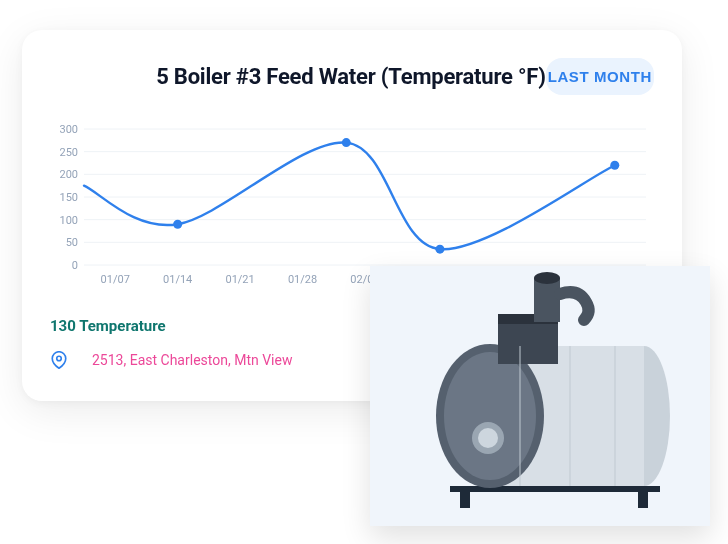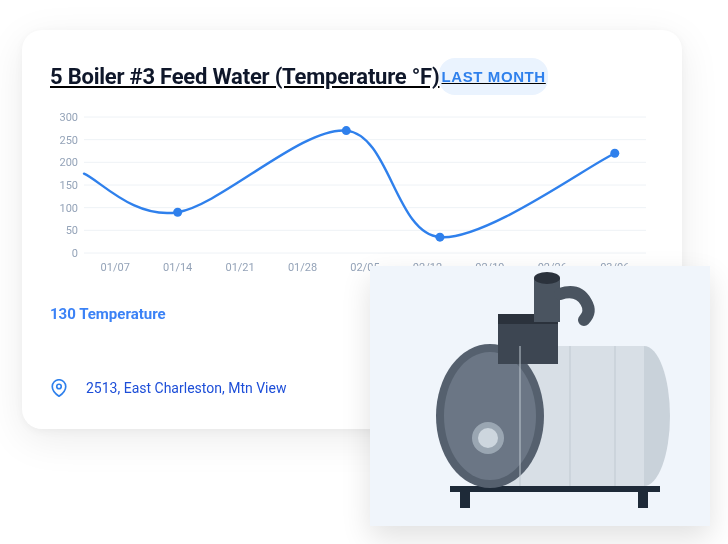--- a/index.html
+++ b/index.html
@@ -16,24 +16,23 @@
       left: 22px;
       top: 30px;
       width: 660px;
       background: #fff;
       border-radius: 20px;
       box-shadow: 0 10px 40px rgba(0,0,0,0.08), 0 2px 8px rgba(0,0,0,0.04);
       padding: 28px 28px 32px 28px;
     }
     .header-row {
       display: flex;
-      justify-content: flex-start;
+      justify-content: flex-end;
       align-items: center;
-      margin-bottom: 12px;
-      text-decoration: underline;
+      margin-bottom: 24px;
     }
     .card-title {
       font-size: 22px;
       font-weight: 700;
       color: #0f172a;
       letter-spacing: -0.01em;
     }
     .badge {
       background: #eaf3fe;
       color: #2f80ec;
@@ -64,29 +63,28 @@
     }
     .meta {
       margin-top: 28px;
       display: flex;
       flex-direction: column;
       gap: 16px;
     }
     .meta-title {
       font-size: 15px;
       font-weight: 700;
-      color: #3b82f6;
+      color: #0f766e;
     }
     .meta-row {
       display: flex;
       align-items: center;
-      gap: 18px;
+      gap: 24px;
       font-size: 14px;
-      color: #1d4ed8;
-      margin-top: 40px;
+      color: #ec4899;
     }
     .meta-icon {
       width: 18px;
       height: 18px;
       display: flex;
       align-items: center;
       justify-content: center;
       color: #2f80ec;
       flex-shrink: 0;
     }

